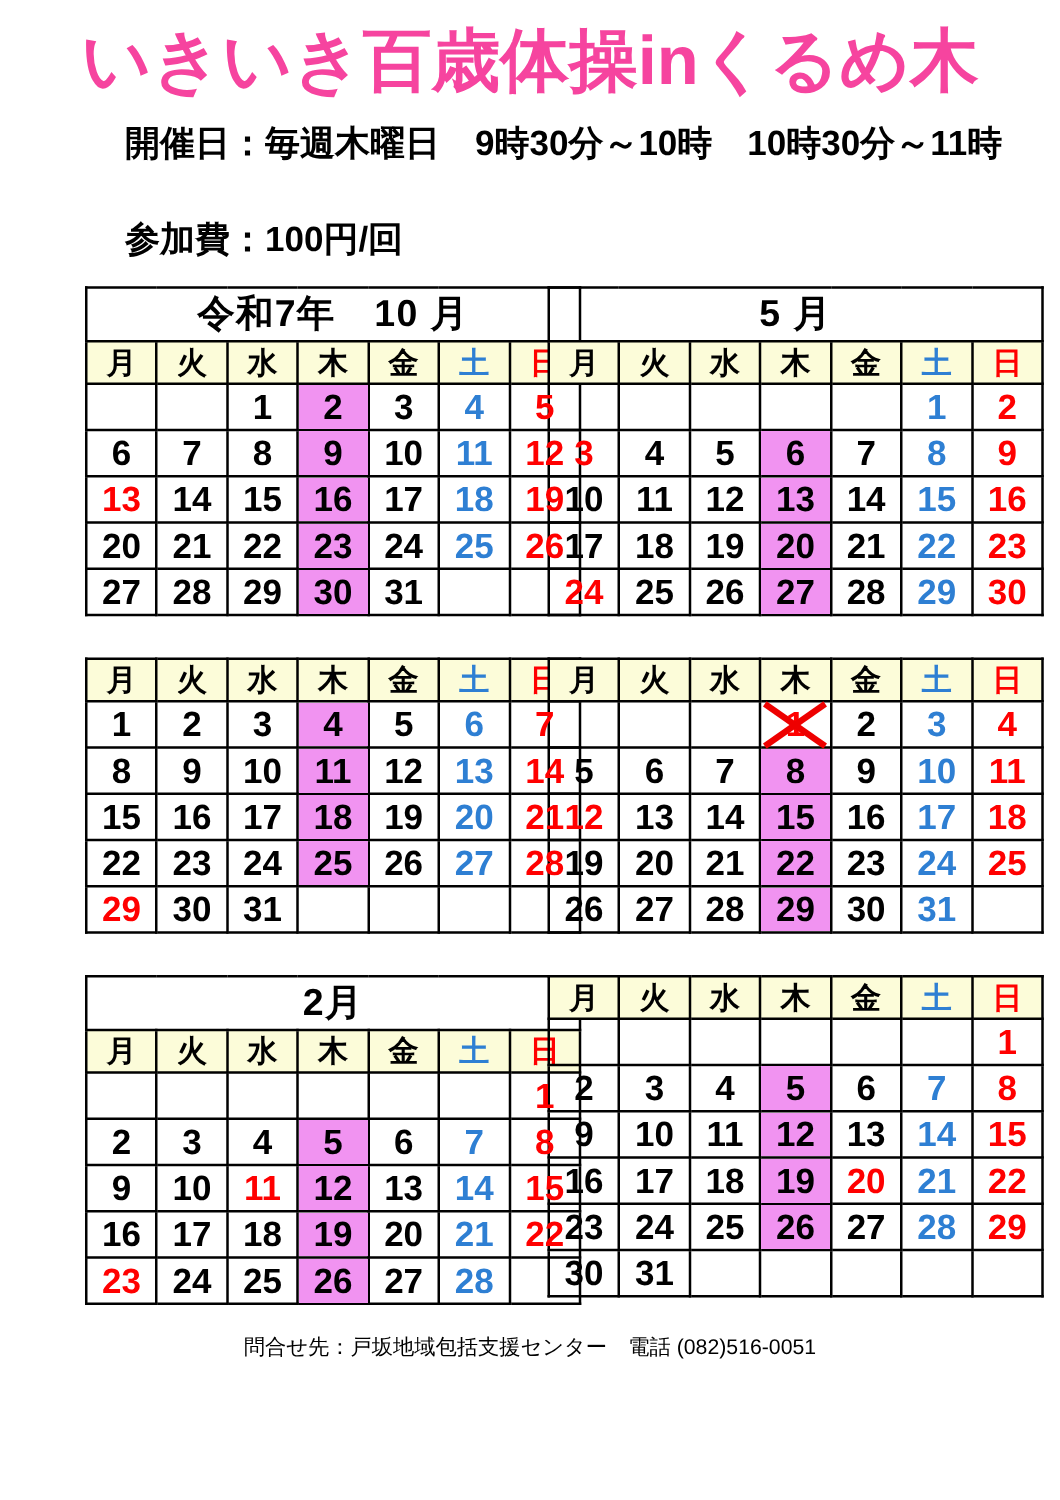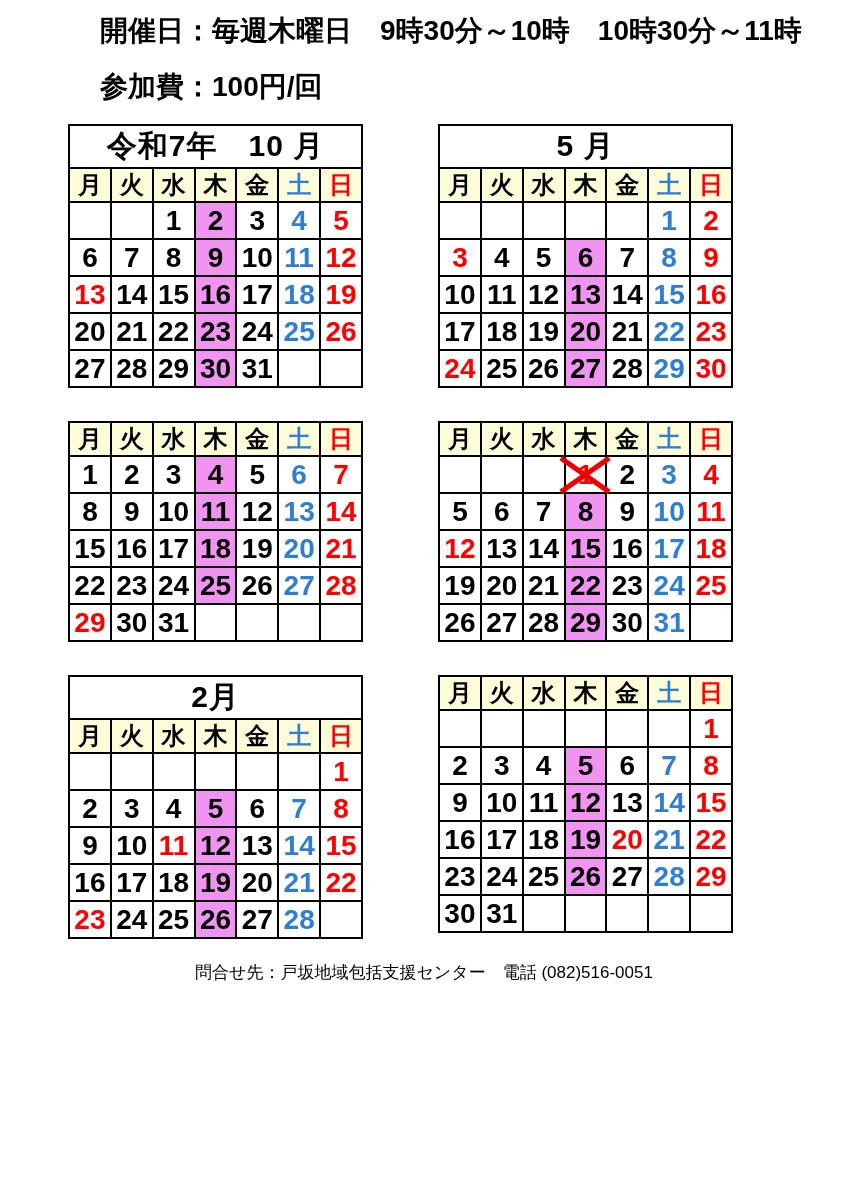--- a/index.html
+++ b/index.html
@@ -10,29 +10,29 @@
     font-family:"Liberation Sans", sans-serif;
   }
   .page-title {
     padding-top:12px; text-align:center;
     font-size:55px; line-height:72px; font-weight:bold;
     color:#F6449F; letter-spacing:0px; white-space:nowrap;
   }
   .info { margin-left:100px; font-weight:bold; }
   .info .line { font-size:28px; line-height:30px; white-space:nowrap; }
   .line-schedule { margin-top:16px; }
-  .line-fee      { margin-top:26px; }
+  .line-fee      { margin-top:47px; }
   .line-items    { margin-top:13px; }
 
   .cal-grid {
     margin:22px 0 0 68px;
     display:grid; grid-template-columns:357px 357px;
     column-gap:13px; row-gap:33px; align-items:start;
   }
-  table.cal { border-collapse:collapse; width:295px; table-layout:fixed; }
+  table.cal { border-collapse:collapse; width:397px; table-layout:fixed; }
   .cal td {
     border:2px solid #000; text-align:center; padding:0;
     font-weight:bold; overflow:visible;
   }
   .cal tr.t-row td { height:43px; font-size:30px; letter-spacing:1px; }
   .cal tr.h-row td { height:33px; font-size:24px; background:#FCFCD9; }
   .cal tr.w-row td { height:35px; font-size:28px; position:relative; line-height:35px; }
   .c-k { color:#000000; }
   .c-r { color:#FF0000; }
   .c-b { color:#2E7FD3; }
@@ -47,20 +47,21 @@
   .footer {
     margin-top:22px; text-align:center;
     font-size:17px; font-weight:normal; white-space:nowrap;
   }
 </style>
 </head>
 <body>
 
 <div>
 
+  <div class="page-title">いきいき百歳体操inくるめ木</div>
 
   <div class="info">
     <div class="line line-schedule">開催日：毎週木曜日　9時30分～10時　10時30分～11時</div>
     <div class="line line-fee">参加費：100円/回</div>
   </div>
 
   <div class="cal-grid">
       <table class="cal">
         <tbody>
           <tr class="t-row">

